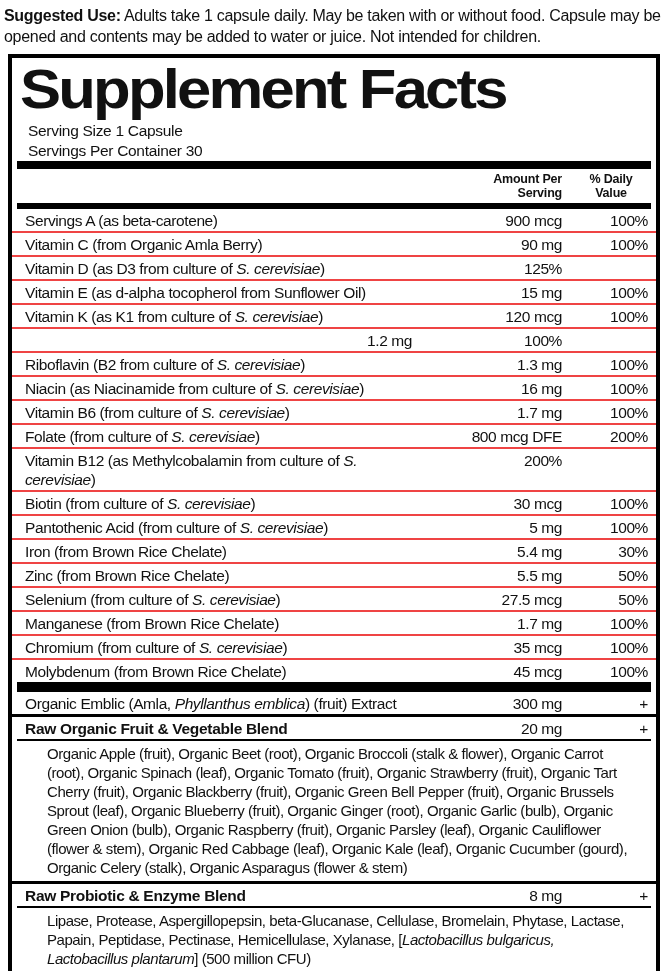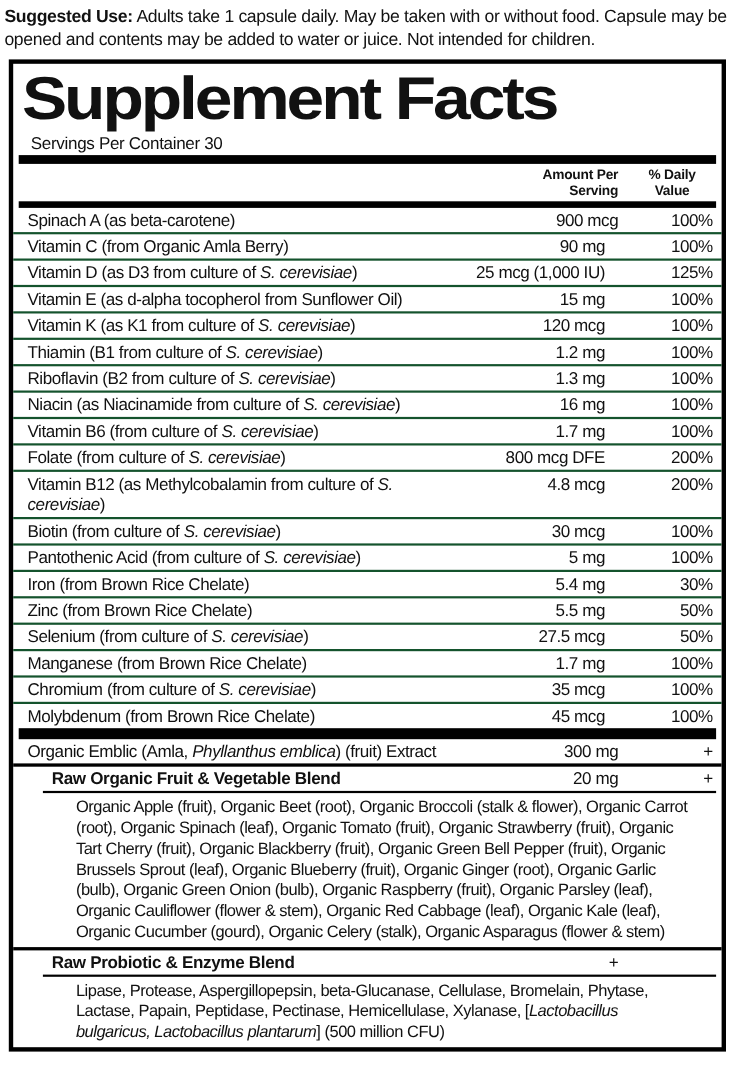--- a/index.html
+++ b/index.html
@@ -55,83 +55,82 @@
   .hdr-dv span { display: inline-block; max-width: 56px; margin-left: 12px; }
 
   
   .row {
     display: grid; grid-template-columns: 1fr 150px 86px;
     padding: 1.5px 8px 1.5px 13px;
     font-size: 15.5px; line-height: 19px; letter-spacing: -0.4px;
   }
   .row .amt { text-align: right; white-space: nowrap; }
   .row .dv  { text-align: right; white-space: nowrap; }
-  #nutrient-rows .row + .row { border-top: 2px solid #14532d; gap: 12px; }
-
-  
-  .blend-sec + .blend-sec { border-top: 3px solid #000; padding-left: 22px; }
+  #nutrient-rows .row + .row { border-top: 2px solid #ef4444; }
+
+  
+  .blend-sec + .blend-sec { border-top: 3px solid #000; }
   .blend-sec .row.bold .nm { font-weight: bold; letter-spacing: -0.3px; }
   .sub-ing {
     border-top: 2px solid #000;
     margin: 0 5px 0 5px;
     padding: 3px 18px 4px 30px;
     font-size: 15px; line-height: 19px; letter-spacing: -0.45px;
   }
 </style>
 </head>
 <body>
 
 <div class="page">
 
   <p class="suggested"><b>Suggested Use:</b><span> Adults take 1 capsule daily. May be taken with or without food. Capsule may be opened and contents may be added to water or juice. Not intended for children.</span></p>
 
   <div class="panel">
 
     <div class="panel-title">Supplement Facts</div>
 
+    <div class="serving">Serving Size 1 Capsule</div>
     <div class="serving">Servings Per Container 30</div>
 
     <div class="bar bar-8"></div>
 
     <div class="hdr-row">
       <div></div>
       <div class="hdr-amt"><span>Amount Per Serving</span></div>
       <div class="hdr-dv"><span>% Daily Value</span></div>
     </div>
 
     <div class="bar bar-6"></div>
 
     <div id="nutrient-rows">
         <div class="row">
-          <div class="nm">Spinach A (as beta-carotene)</div>
+          <div class="nm">Servings A (as beta-carotene)</div>
           <div class="amt">900 mcg</div>
           <div class="dv">100%</div>
         </div>
         <div class="row">
           <div class="nm">Vitamin C (from Organic Amla Berry)</div>
           <div class="amt">90 mg</div>
           <div class="dv">100%</div>
         </div>
         <div class="row">
           <div class="nm">Vitamin D (as D3 from culture of <i>S. cerevisiae</i>)</div>
-          <div class="amt">25 mcg (1,000 IU)</div>
           <div class="dv">125%</div>
         </div>
         <div class="row">
           <div class="nm">Vitamin E (as d-alpha tocopherol from Sunflower Oil)</div>
           <div class="amt">15 mg</div>
           <div class="dv">100%</div>
         </div>
         <div class="row">
           <div class="nm">Vitamin K (as K1 from culture of <i>S. cerevisiae</i>)</div>
           <div class="amt">120 mcg</div>
           <div class="dv">100%</div>
         </div>
         <div class="row">
-          <div class="nm">Thiamin (B1 from culture of <i>S. cerevisiae</i>)</div>
           <div class="amt">1.2 mg</div>
           <div class="dv">100%</div>
         </div>
         <div class="row">
           <div class="nm">Riboflavin (B2 from culture of <i>S. cerevisiae</i>)</div>
           <div class="amt">1.3 mg</div>
           <div class="dv">100%</div>
         </div>
         <div class="row">
           <div class="nm">Niacin (as Niacinamide from culture of <i>S. cerevisiae</i>)</div>
@@ -143,21 +142,20 @@
           <div class="amt">1.7 mg</div>
           <div class="dv">100%</div>
         </div>
         <div class="row">
           <div class="nm">Folate (from culture of <i>S. cerevisiae</i>)</div>
           <div class="amt">800 mcg DFE</div>
           <div class="dv">200%</div>
         </div>
         <div class="row">
           <div class="nm">Vitamin B12 (as Methylcobalamin from culture of <i>S. cerevisiae</i>)</div>
-          <div class="amt">4.8 mcg</div>
           <div class="dv">200%</div>
         </div>
         <div class="row">
           <div class="nm">Biotin (from culture of <i>S. cerevisiae</i>)</div>
           <div class="amt">30 mcg</div>
           <div class="dv">100%</div>
         </div>
         <div class="row">
           <div class="nm">Pantothenic Acid (from culture of <i>S. cerevisiae</i>)</div>
           <div class="amt">5 mg</div>
@@ -209,20 +207,21 @@
           <div class="row bold">
             <div class="nm">Raw Organic Fruit &amp; Vegetable Blend</div>
             <div class="amt">20 mg</div>
             <div class="dv">+</div>
           </div>
           <div class="sub-ing">Organic Apple (fruit), Organic Beet (root), Organic Broccoli (stalk &amp; flower), Organic Carrot (root), Organic Spinach (leaf), Organic Tomato (fruit), Organic Strawberry (fruit), Organic Tart Cherry (fruit), Organic Blackberry (fruit), Organic Green Bell Pepper (fruit), Organic Brussels Sprout (leaf), Organic Blueberry (fruit), Organic Ginger (root), Organic Garlic (bulb), Organic Green Onion (bulb), Organic Raspberry (fruit), Organic Parsley (leaf), Organic Cauliflower (flower &amp; stem), Organic Red Cabbage (leaf), Organic Kale (leaf), Organic Cucumber (gourd), Organic Celery (stalk), Organic Asparagus (flower &amp; stem)</div>
         </div>
         <div class="blend-sec">
           <div class="row bold">
             <div class="nm">Raw Probiotic &amp; Enzyme Blend</div>
+            <div class="amt">8 mg</div>
             <div class="dv">+</div>
           </div>
           <div class="sub-ing">Lipase, Protease, Aspergillopepsin, beta-Glucanase, Cellulase, Bromelain, Phytase, Lactase, Papain, Peptidase, Pectinase, Hemicellulase, Xylanase, [<i>Lactobacillus bulgaricus, Lactobacillus plantarum</i>] (500 million CFU)</div>
         </div>
       </div>
 
   </div>
 
 </div>
 

